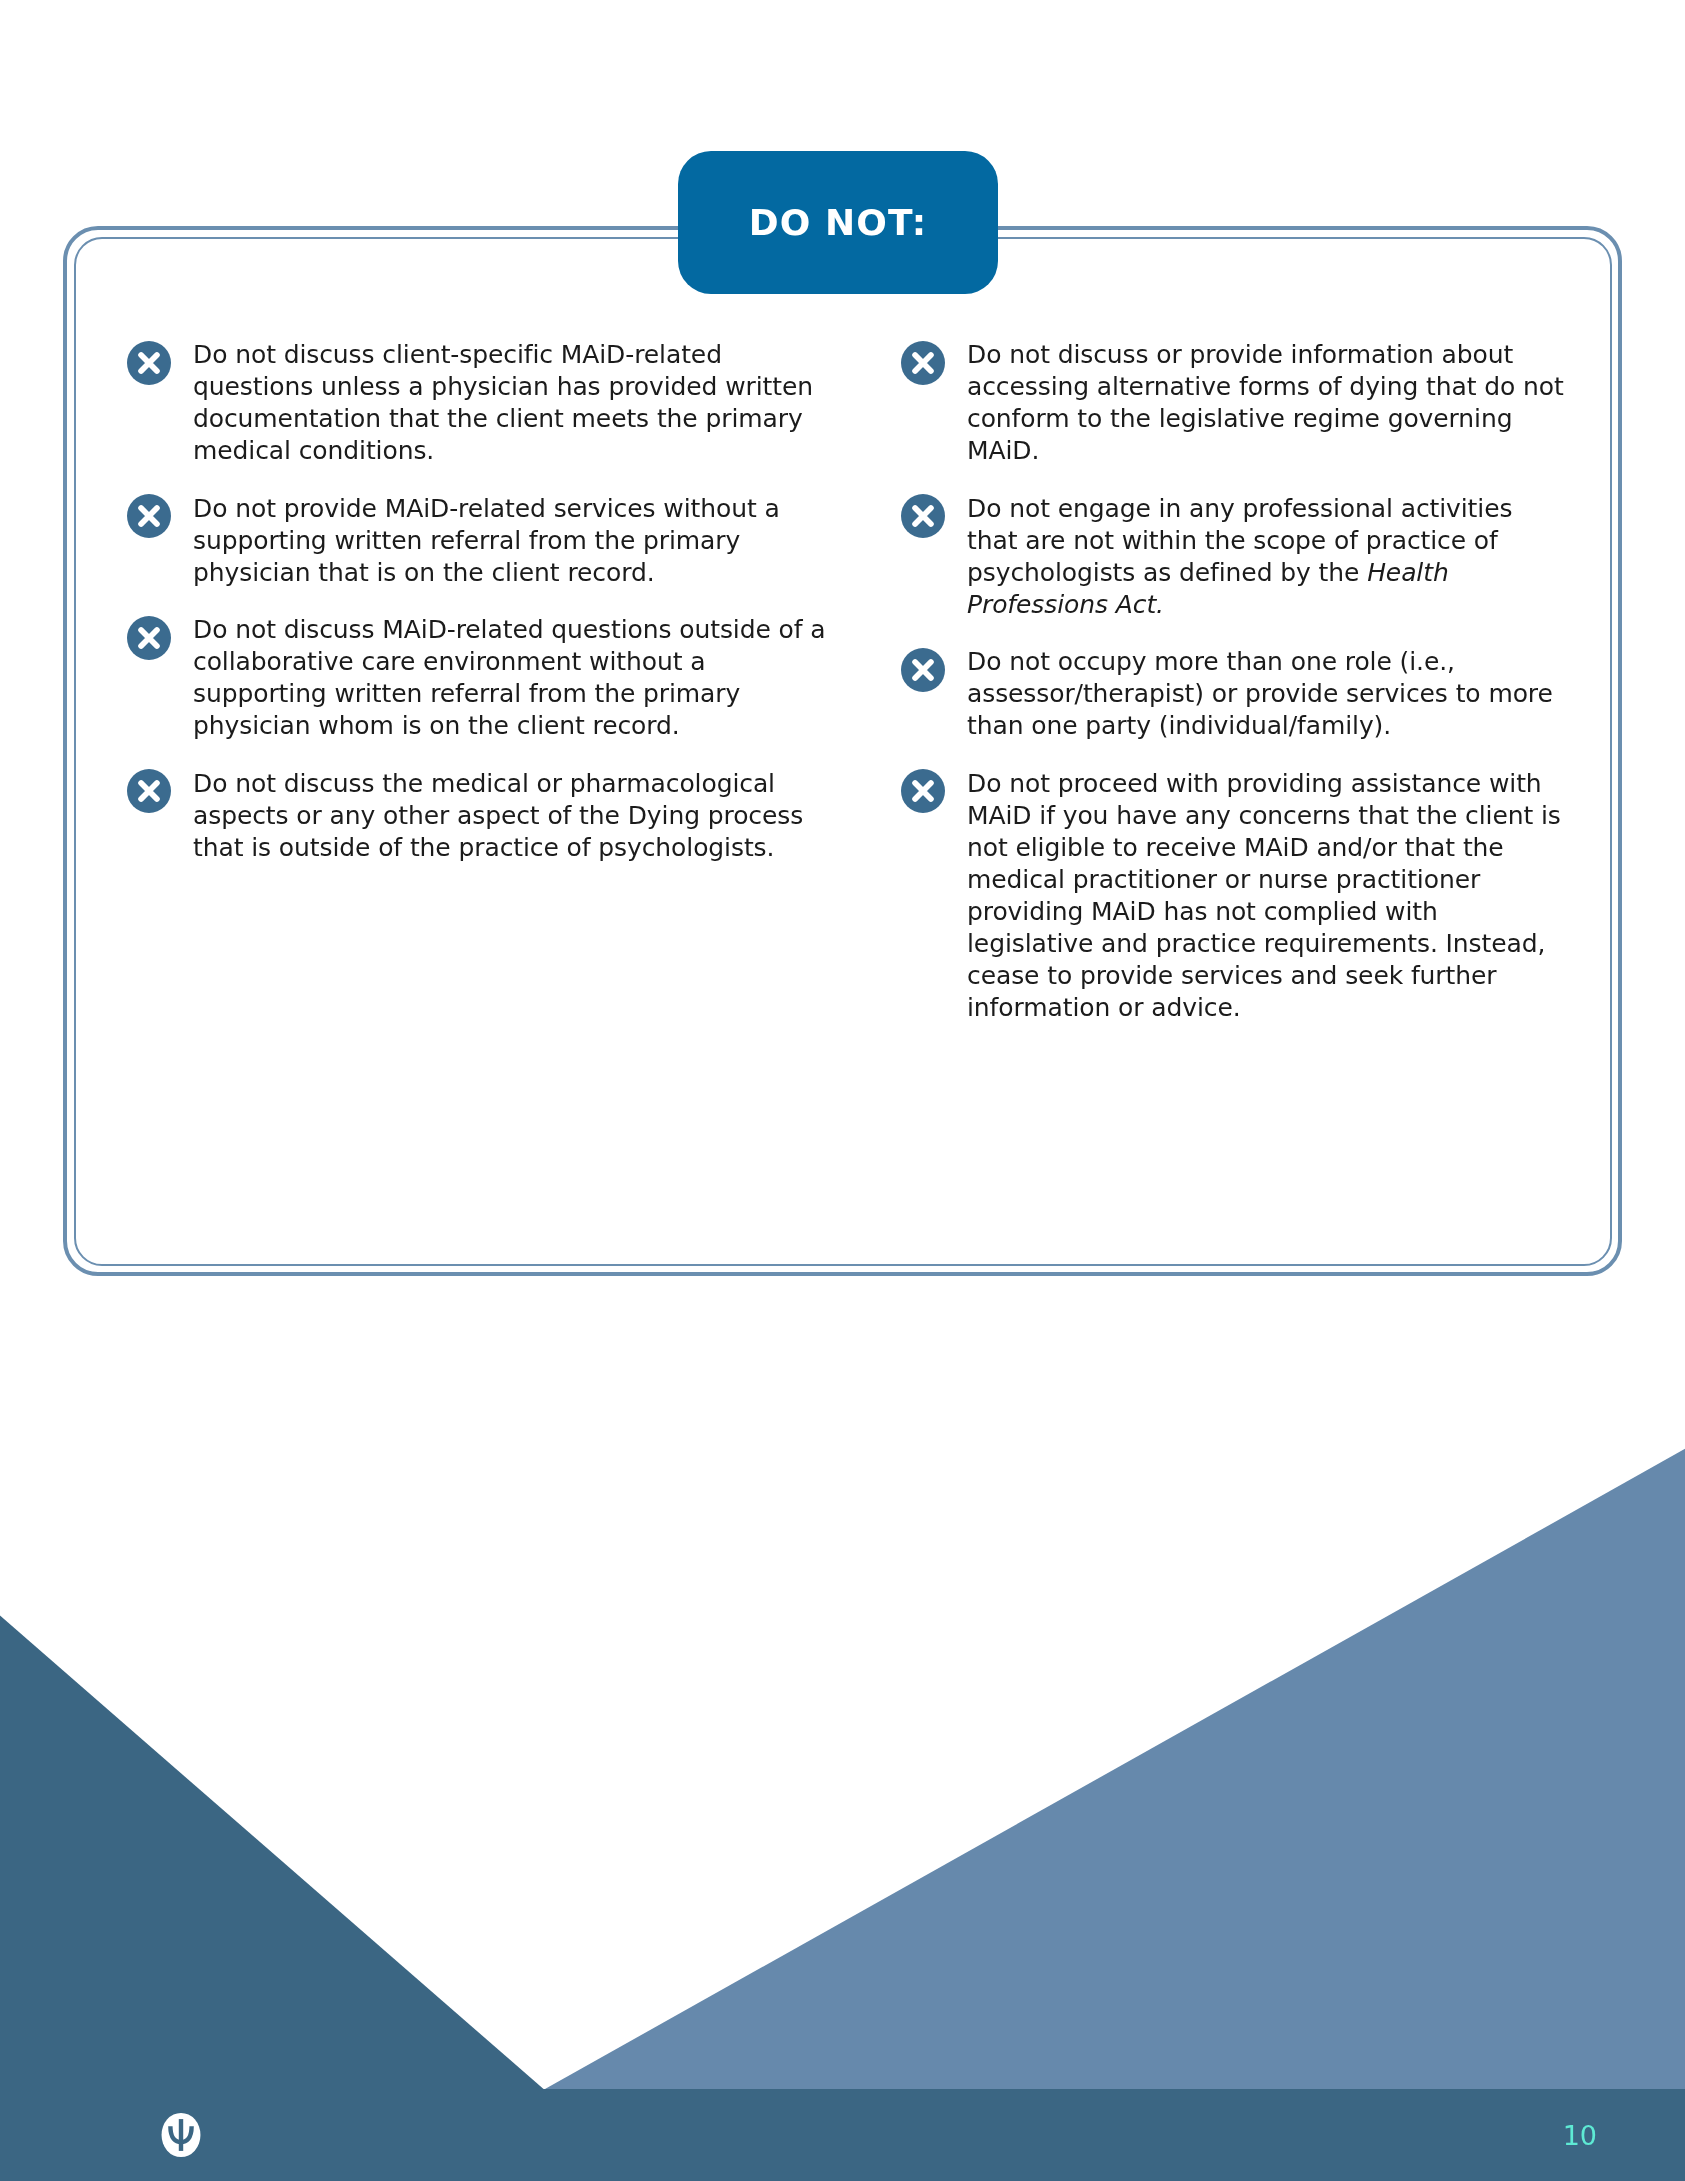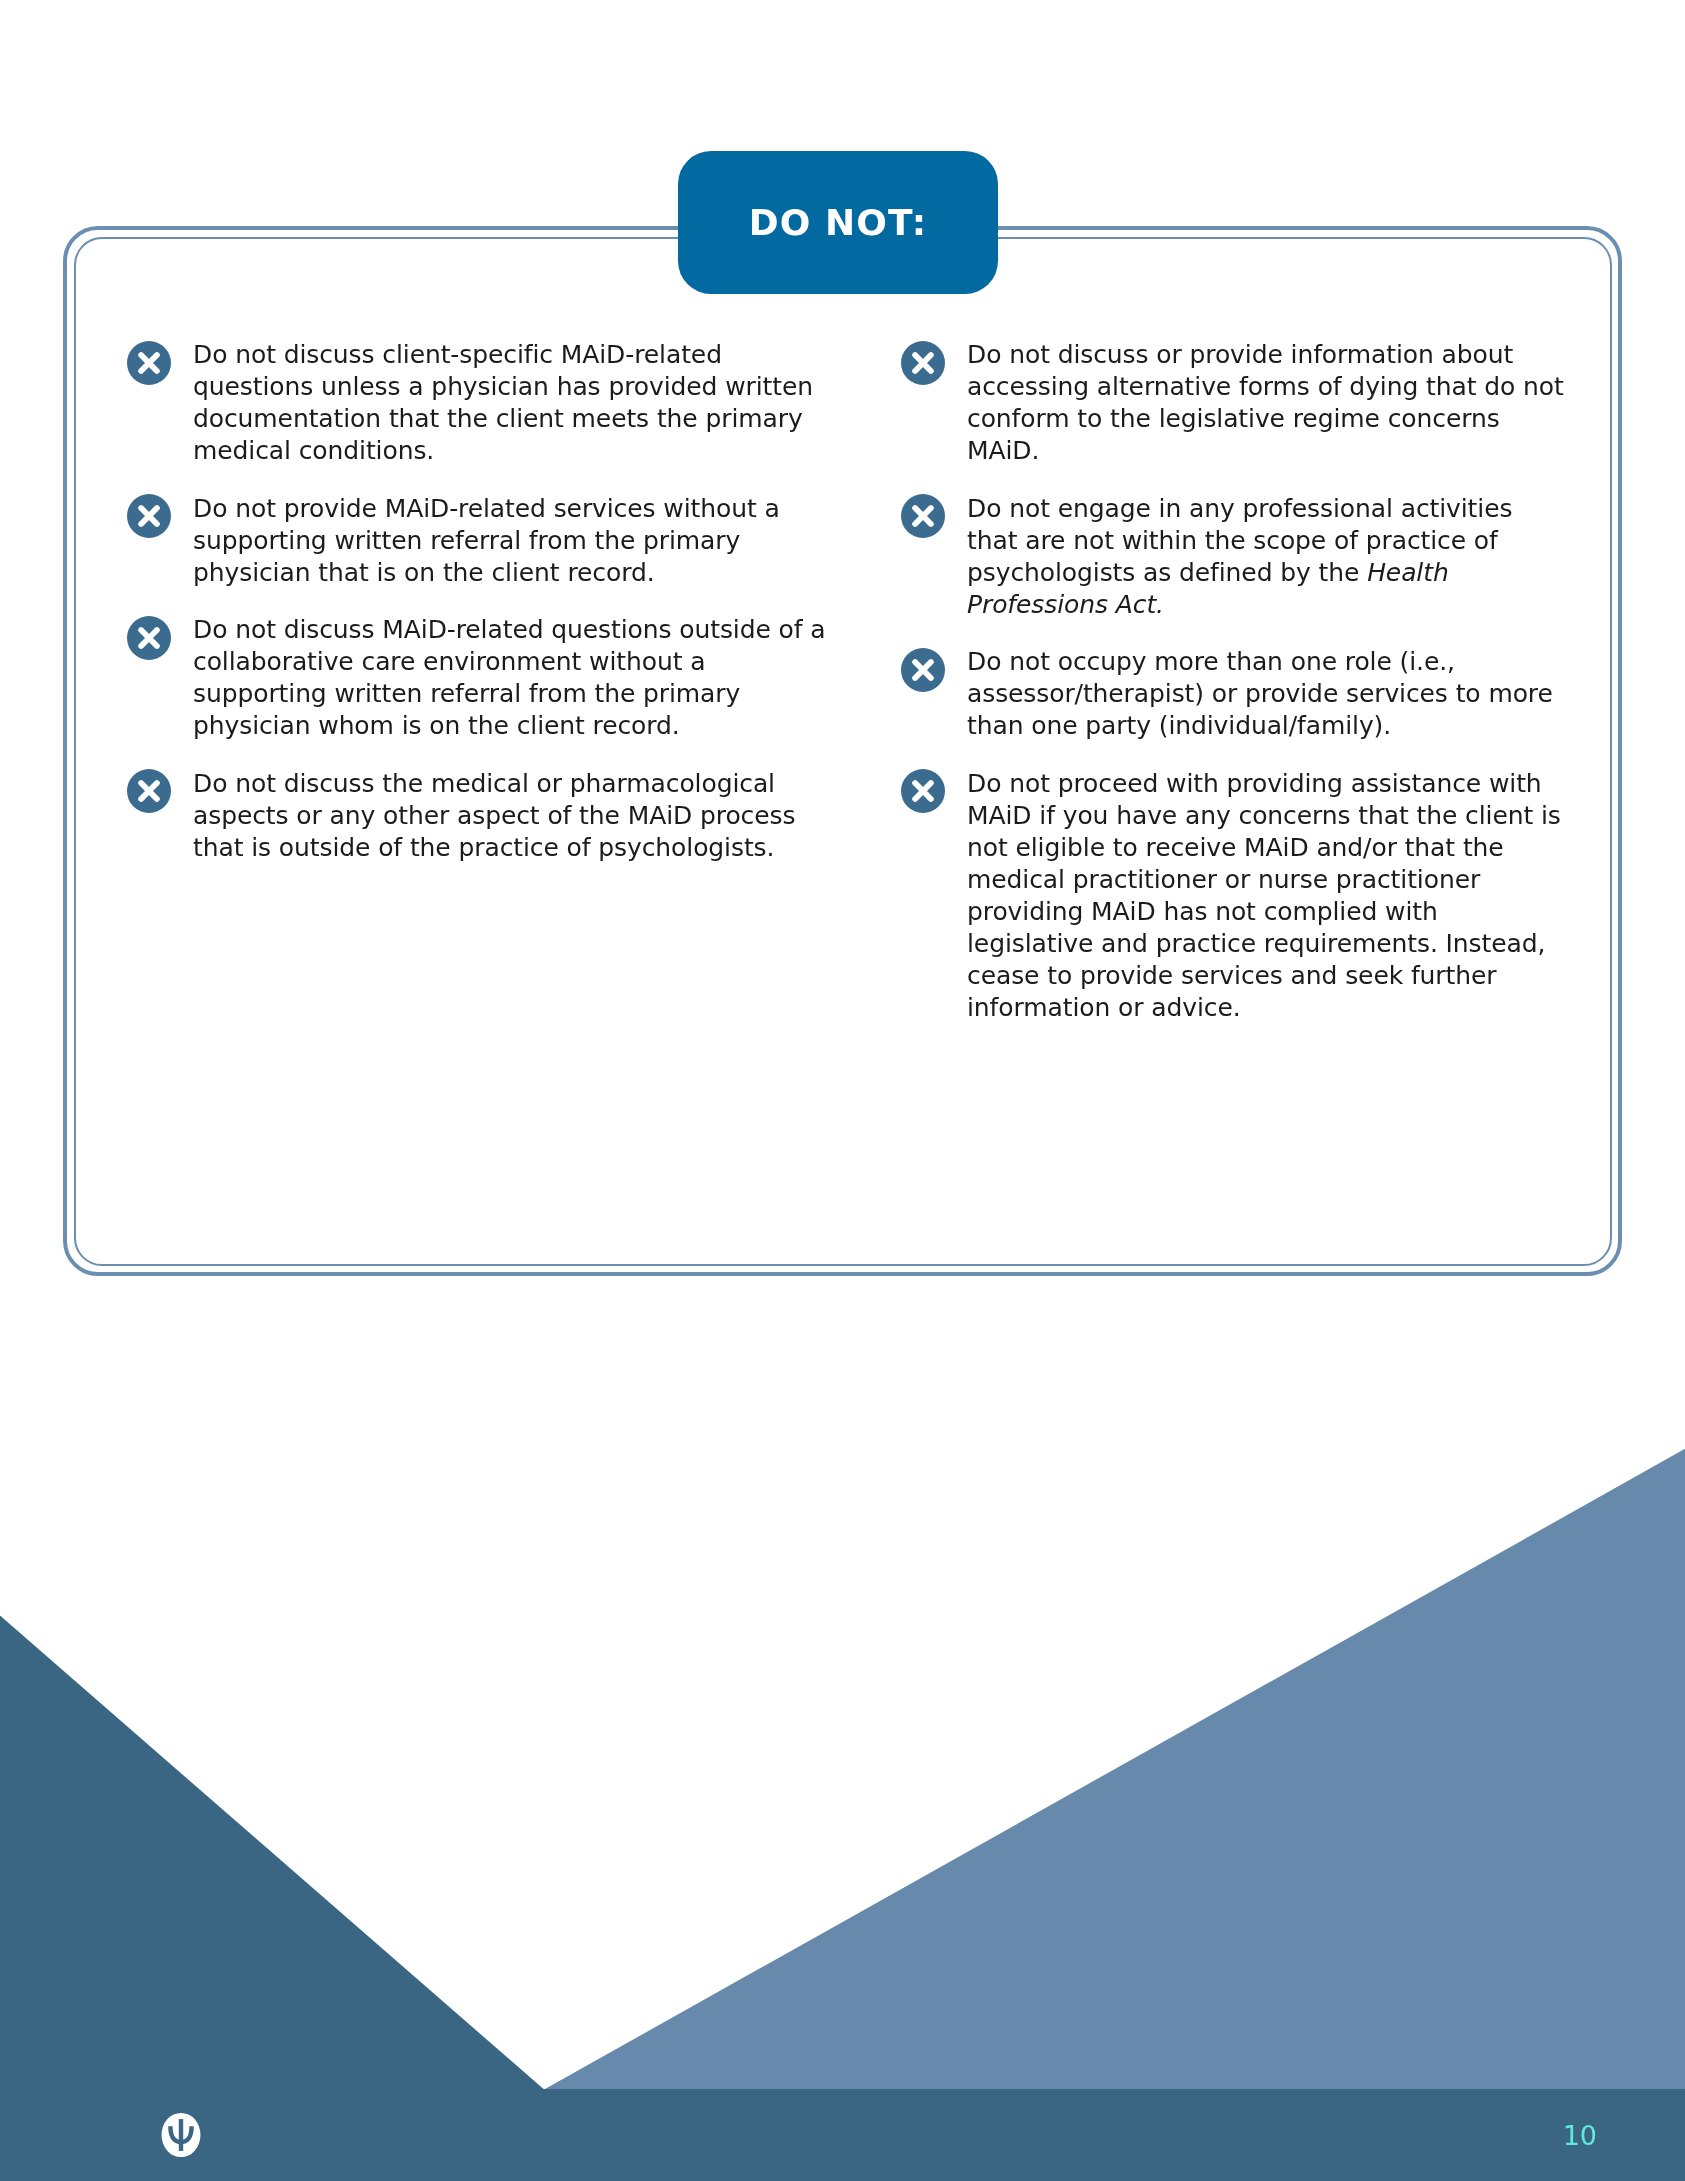--- a/index.html
+++ b/index.html
@@ -210,36 +210,36 @@
         <span class="bullet-text">Do not discuss MAiD-related questions outside of a collaborative care environment without a supporting written referral from the primary physician whom is on the client record.</span>
       </div>
 
       <div class="bullet">
         <span class="x-icon">
           <svg width="44" height="44" viewBox="0 0 50 50" xmlns="http://www.w3.org/2000/svg">
             <circle cx="25" cy="25" r="25" fill="#3b6b8f"></circle>
             <path d="M16 16 L34 34 M34 16 L16 34" stroke="#ffffff" stroke-width="6.5" stroke-linecap="round"></path>
           </svg>
         </span>
-        <span class="bullet-text">Do not discuss the medical or pharmacological aspects or any other aspect of the MAiD process that is outside of the practice of psychologists.</span>
+        <span class="bullet-text">Do not discuss the medical or pharmacological aspects or any other aspect of the Dying process that is outside of the practice of psychologists.</span>
       </div>
 
 
     </div>
 
     <div class="col col-right">
 
       <div class="bullet">
         <span class="x-icon">
           <svg width="44" height="44" viewBox="0 0 50 50" xmlns="http://www.w3.org/2000/svg">
             <circle cx="25" cy="25" r="25" fill="#3b6b8f"></circle>
             <path d="M16 16 L34 34 M34 16 L16 34" stroke="#ffffff" stroke-width="6.5" stroke-linecap="round"></path>
           </svg>
         </span>
-        <span class="bullet-text">Do not discuss or provide information about accessing alternative forms of dying that do not conform to the legislative regime concerns MAiD.</span>
+        <span class="bullet-text">Do not discuss or provide information about accessing alternative forms of dying that do not conform to the legislative regime governing MAiD.</span>
       </div>
 
 
       <div class="bullet">
         <span class="x-icon">
           <svg width="44" height="44" viewBox="0 0 50 50" xmlns="http://www.w3.org/2000/svg">
             <circle cx="25" cy="25" r="25" fill="#3b6b8f"></circle>
             <path d="M16 16 L34 34 M34 16 L16 34" stroke="#ffffff" stroke-width="6.5" stroke-linecap="round"></path>
           </svg>
         </span>

